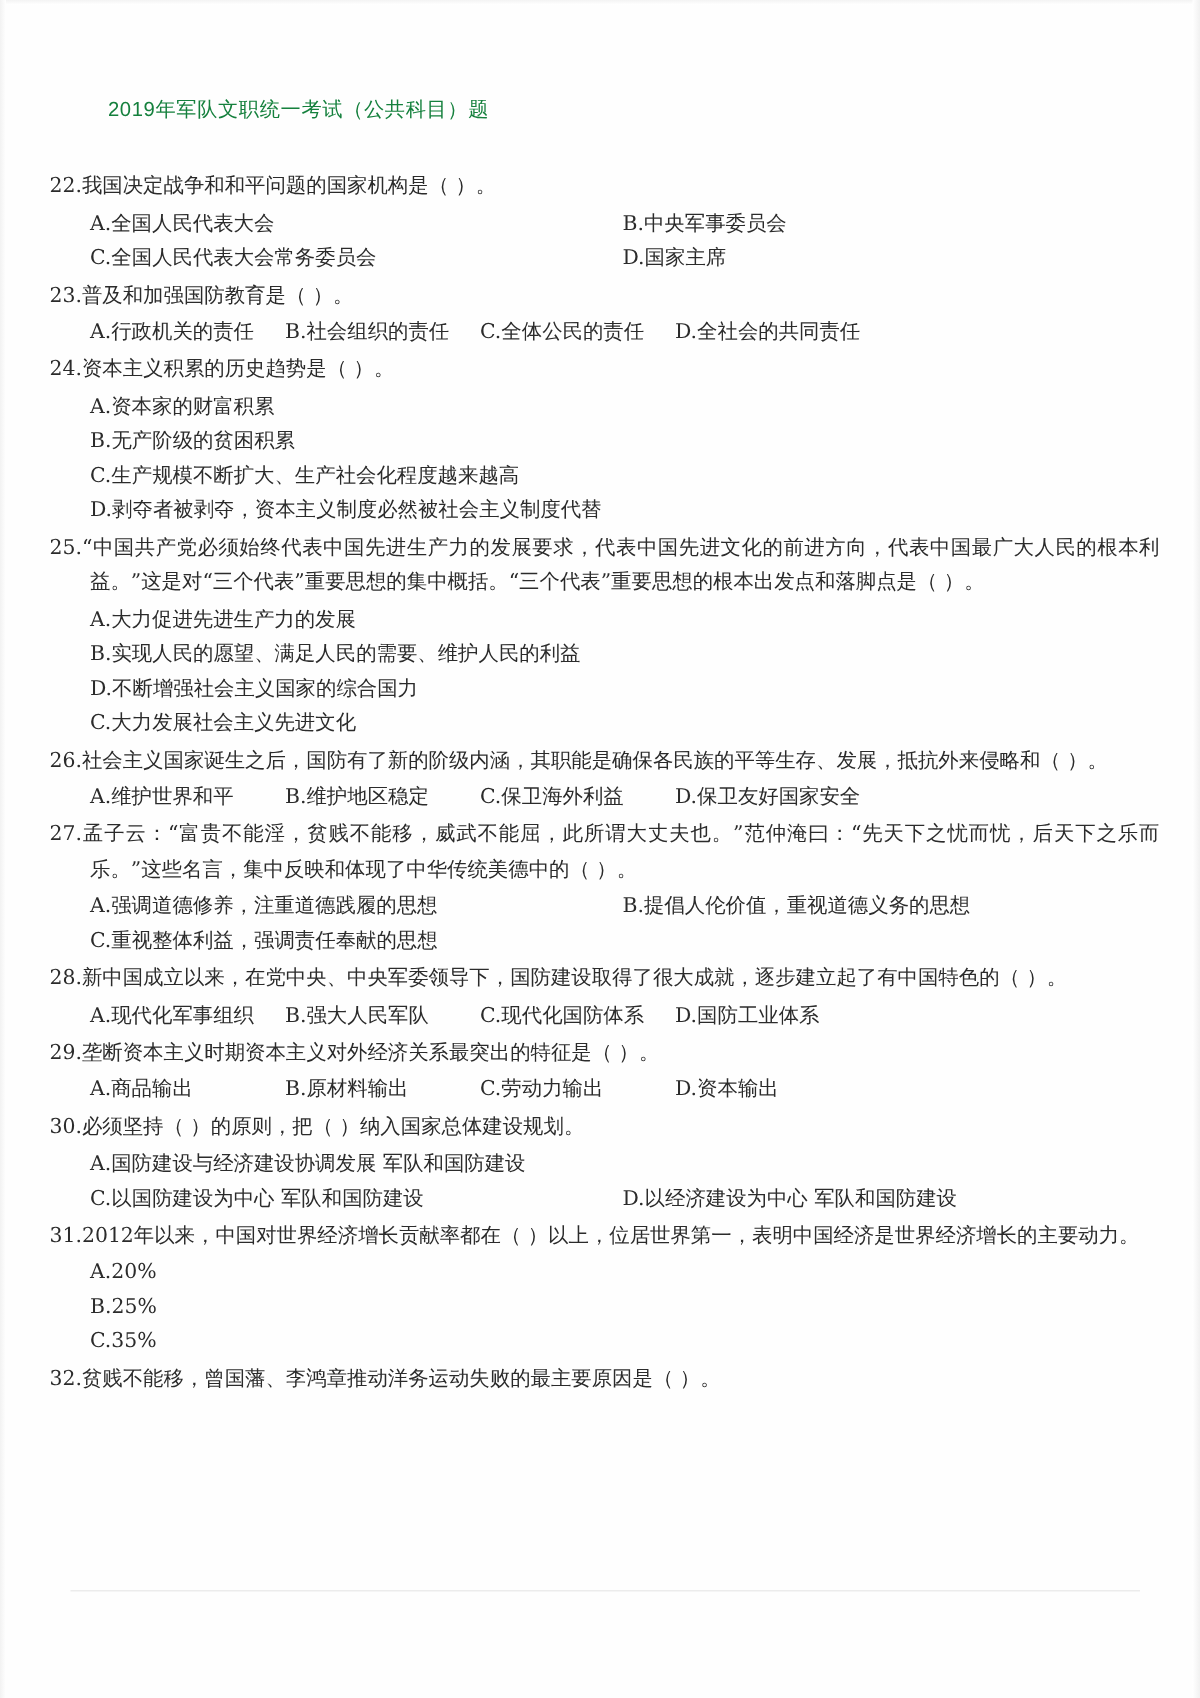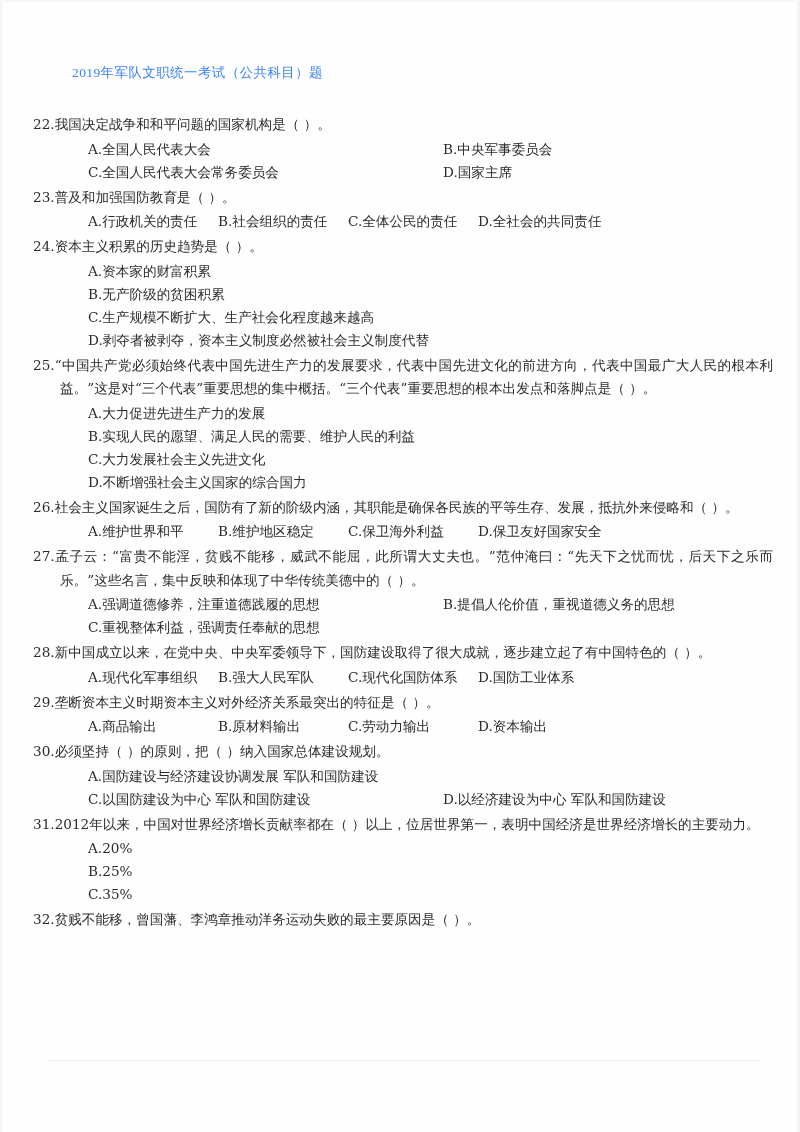--- a/index.html
+++ b/index.html
@@ -48,24 +48,24 @@
     top: 1060px;
     width: 713px;
     height: 1px;
     background: #ececec;
   }
 
   .doc-title {
     position: absolute;
     left: 72px;
     top: 64px;
-    font-family: Liberation Serif, serif;
+    font-family: Liberation Sans, sans-serif;
     font-size: 13.5px;
     letter-spacing: 0.4px;
-    color: #3b82f6;
+    color: #15803d;
     white-space: nowrap;
   }
 
   .content {
     position: absolute;
     left: 33px;
     top: 113px;
     width: 740px;
   }
 
@@ -87,21 +87,20 @@
   .q-options {
     margin-top: 1px;
     padding-left: 27px;
   }
 
   .opt-row {
     display: flex;
     font-size: 13.6px;
     line-height: 23px;
     white-space: nowrap;
-    margin-left: 28px;
   }
   
   .opt-row.cols4 > .opt { width: 130px; }
   .opt-row.cols4 > .opt:last-child { width: auto; }
   
   .opt-row.cols2 > .opt { width: 355px; }
   .opt-row.cols2 > .opt:last-child { width: auto; }
   
   .opt-row.cols1 > .opt { width: auto; }
 
@@ -163,24 +162,24 @@
       <div class="q-block">
         <div class="q-stem"><span>25.</span><span>“中国共产党必须始终代表中国先进生产力的发展要求，代表中国先进文化的前进方向，代表中国最广大人民的根本利益。”这是对“三个代表”重要思想的集中概括。“三个代表”重要思想的根本出发点和落脚点是（  ）。</span></div>
         <div class="q-options">
           <div class="opt-row cols1">
             <div class="opt">A.大力促进先进生产力的发展</div>
           </div>
           <div class="opt-row cols1">
             <div class="opt">B.实现人民的愿望、满足人民的需要、维护人民的利益</div>
           </div>
           <div class="opt-row cols1">
+            <div class="opt">D.不断增强社会主义国家的综合国力</div>
+          </div>
+          <div class="opt-row cols1">
             <div class="opt">C.大力发展社会主义先进文化</div>
-          </div>
-          <div class="opt-row cols1">
-            <div class="opt">D.不断增强社会主义国家的综合国力</div>
           </div>
         </div>
       </div>
       <div class="q-block">
         <div class="q-stem"><span>26.</span><span>社会主义国家诞生之后，国防有了新的阶级内涵，其职能是确保各民族的平等生存、发展，抵抗外来侵略和（  ）。</span></div>
         <div class="q-options">
           <div class="opt-row cols4">
             <div class="opt">A.维护世界和平</div>
             <div class="opt">B.维护地区稳定</div>
             <div class="opt">C.保卫海外利益</div>

